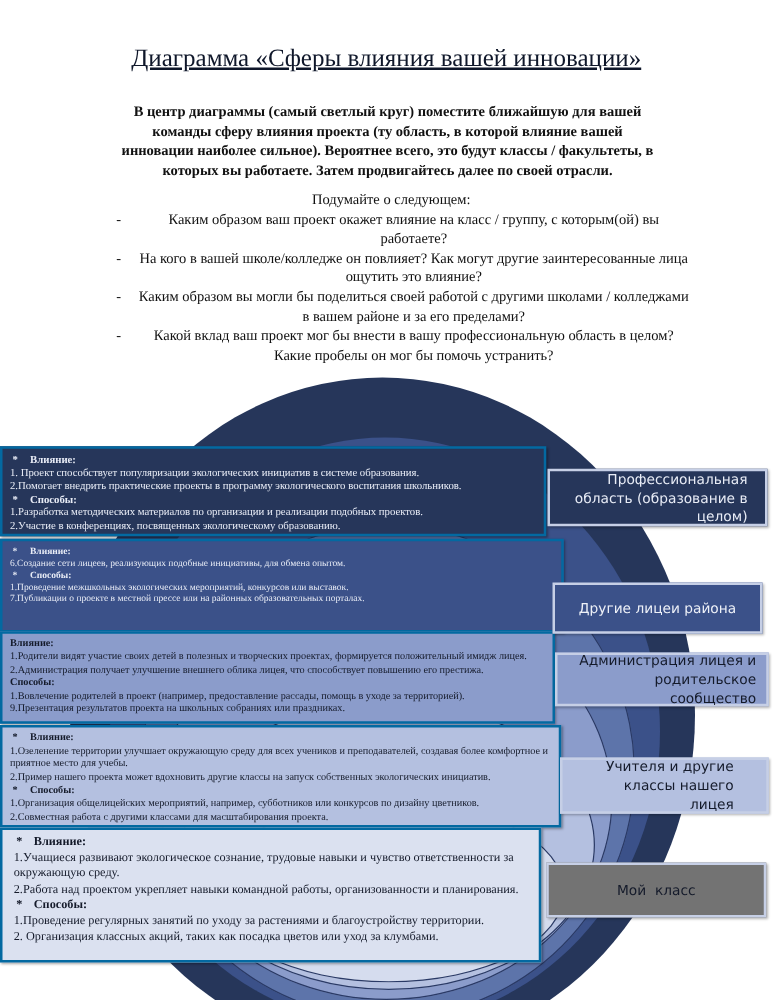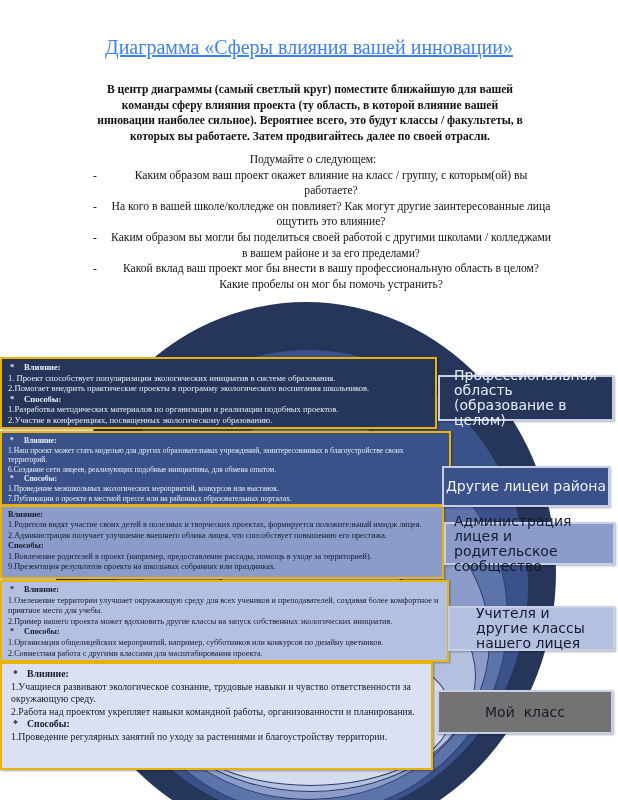--- a/index.html
+++ b/index.html
@@ -1,27 +1,27 @@
 <!DOCTYPE html>
 <html><head>
 <meta charset="utf-8">
 <style>
   html, body { margin:0; padding:0; }
   body { width:618px; height:800px; background:#ffffff; position:relative; overflow:hidden; font-family:"Liberation Serif","DejaVu Serif",serif; color:#111; }
-  .title { position:absolute; left:0; width:618px; top:36px; text-align:center; font-size:20px; text-decoration:underline; color:#3b82f6; }
+  .title { position:absolute; left:0; width:618px; top:36px; text-align:center; font-size:20px; text-decoration:underline; color:#0f172a; }
   .intro { position:absolute; left:92px; width:436px; top:82px; text-align:center; font-weight:bold; font-size:11.6px; line-height:15.5px; }
   .think { position:absolute; left:73px; top:152px; width:480px; font-size:11.6px; line-height:15.6px;text-align:center; }
   .think ul { list-style:none; margin:0; padding:0 0 0 20px; }
   .think li { position:relative; padding-left:16px; }
   .think li .dash { position:absolute; left:0; top:0; }
   .circle { position:absolute; border-radius:50%; }
-  .box { position:absolute; box-sizing:border-box; font-size:8.6px; line-height:10.6px; padding:3px 6px; border:2px solid #eab308; box-shadow: 1px 1px 2px rgba(0,0,0,0.35); }
+  .box { position:absolute; box-sizing:border-box; font-size:8.6px; line-height:10.6px; padding:3px 6px; border:2px solid #0369a1; box-shadow: 1px 1px 2px rgba(0,0,0,0.35); }
   .box .hd { font-weight:bold; display:block; }
   .box .hd .star { display:inline-block; width:16px; text-indent:2px; }
-  .lbl { position:absolute; box-sizing:border-box; display:flex; align-items:center; justify-content:center; text-align:left; font-family:"DejaVu Sans","Liberation Sans",sans-serif; font-size:14px; line-height:15px; border:2px solid #c6cfe6; box-shadow: 1px 1px 2px rgba(0,0,0,0.3); }
+  .lbl { position:absolute; box-sizing:border-box; display:flex; align-items:center; justify-content:center; text-align:right; font-family:"DejaVu Sans","Liberation Sans",sans-serif; font-size:11px; line-height:15px; border:2px solid #c6cfe6; box-shadow: 1px 1px 2px rgba(0,0,0,0.3); }
 </style>
 </head>
 <body>
 
 <div class="title">Диаграмма «Сферы влияния вашей инновации»</div>
 <div class="intro">В центр диаграммы (самый светлый круг) поместите ближайшую для вашей команды сферу влияния проекта (ту область, в которой влияние вашей инновации наиболее сильное). Вероятнее всего, это будут классы / факультеты, в которых вы работаете.  Затем продвигайтесь далее по своей отрасли.</div>
 
 <div class="think">
   <div>Подумайте о следующем:</div>
   <ul>
@@ -43,21 +43,20 @@
   <span class="hd"><span class="star">*</span><span>Влияние:</span></span>
   <div>1. Проект способствует популяризации  экологических инициатив в системе образования.</div>
   <div>2.Помогает внедрить практические проекты в программу экологического воспитания школьников.</div>
   <span class="hd"><span class="star">*</span><span>Способы:</span></span>
   <div>1.Разработка методических материалов по организации и реализации подобных проектов.</div>
   <div>2.Участие в конференциях, посвященных экологическому образованию.</div>
 </div>
 
 <div class="box" style="left:0; top:431px; width:451px; height:75px; background:#3b5189; color:#e8ecf6; font-size:7.6px; line-height:9.6px;">
   <span class="hd"><span class="star">*</span><span>Влияние:</span></span>
-  <div>1.Наш проект может стать моделью для других образовательных учреждений, заинтересованных в благоустройстве своих территорий.</div>
   <div>6.Создание сети лицеев, реализующих подобные инициативы, для обмена опытом.</div>
   <span class="hd"><span class="star">*</span><span>Способы:</span></span>
   <div>1.Проведение межшкольных экологических мероприятий, конкурсов или выставок.</div>
   <div>7.Публикации о проекте в местной прессе или на районных образовательных порталах.</div>
 </div>
 
 <div class="box" style="left:0; top:505px; width:444px; height:74px; background:#8b9ccb; color:#141a2a; font-size:8.2px; line-height:10.4px;">
   <span class="hd">Влияние:</span>
   <div>1.Родители видят участие своих детей в полезных и творческих проектах, формируется положительный имидж лицея.</div>
   <div>2.Администрация получает улучшение внешнего облика лицея, что способствует повышению его престижа.</div>
@@ -74,19 +73,20 @@
   <div>1.Организация общелицейских мероприятий, например, субботников или конкурсов по дизайну цветников.</div>
   <div>2.Совместная работа с другими классами для масштабирования проекта.</div>
 </div>
 
 <div class="box" style="left:0; top:662px; width:433px; height:108px; background:#dbe1f0; color:#141a2a; font-size:9.8px; line-height:12.6px; padding:4px 9px;">
   <span class="hd"><span class="star">*</span><span>Влияние:</span></span>
   <div>1.Учащиеся развивают экологическое сознание, трудовые навыки и чувство ответственности за окружающую среду.</div>
   <div>2.Работа над проектом укрепляет навыки командной работы, организованности и планирования.</div>
   <span class="hd"><span class="star">*</span><span>Способы:</span></span>
   <div>1.Проведение регулярных занятий по уходу за растениями и благоустройству территории.</div>
+  <div>2. Организация классных акций, таких как посадка цветов или уход за клумбами.</div>
 </div>
 
 <div class="lbl" style="left:438px; top:375px; width:176px; height:46px; background:#26365a; color:#e8ecf6; padding:0 14px;">Профессиональная область (образование в целом)</div>
 <div class="lbl" style="left:442px; top:466px; width:168px; height:41px; background:#3b5189; color:#eef1f8;">Другие лицеи района</div>
 <div class="lbl" style="left:444px; top:522px; width:171px; height:43px; background:#8b9ccb; color:#141a2a; padding:12px 8px;">Администрация лицея и родительское сообщество</div>
 <div class="lbl" style="left:448px; top:606px; width:167px; height:45px; background:#b4c0e0; color:#141a2a; padding:0 26px;">Учителя и другие классы нашего лицея</div>
 <div class="lbl" style="left:437px; top:690px; width:176px; height:44px; background:#737373; color:#141a2a; white-space:pre;">Мой  класс</div>
 
 </body></html>

